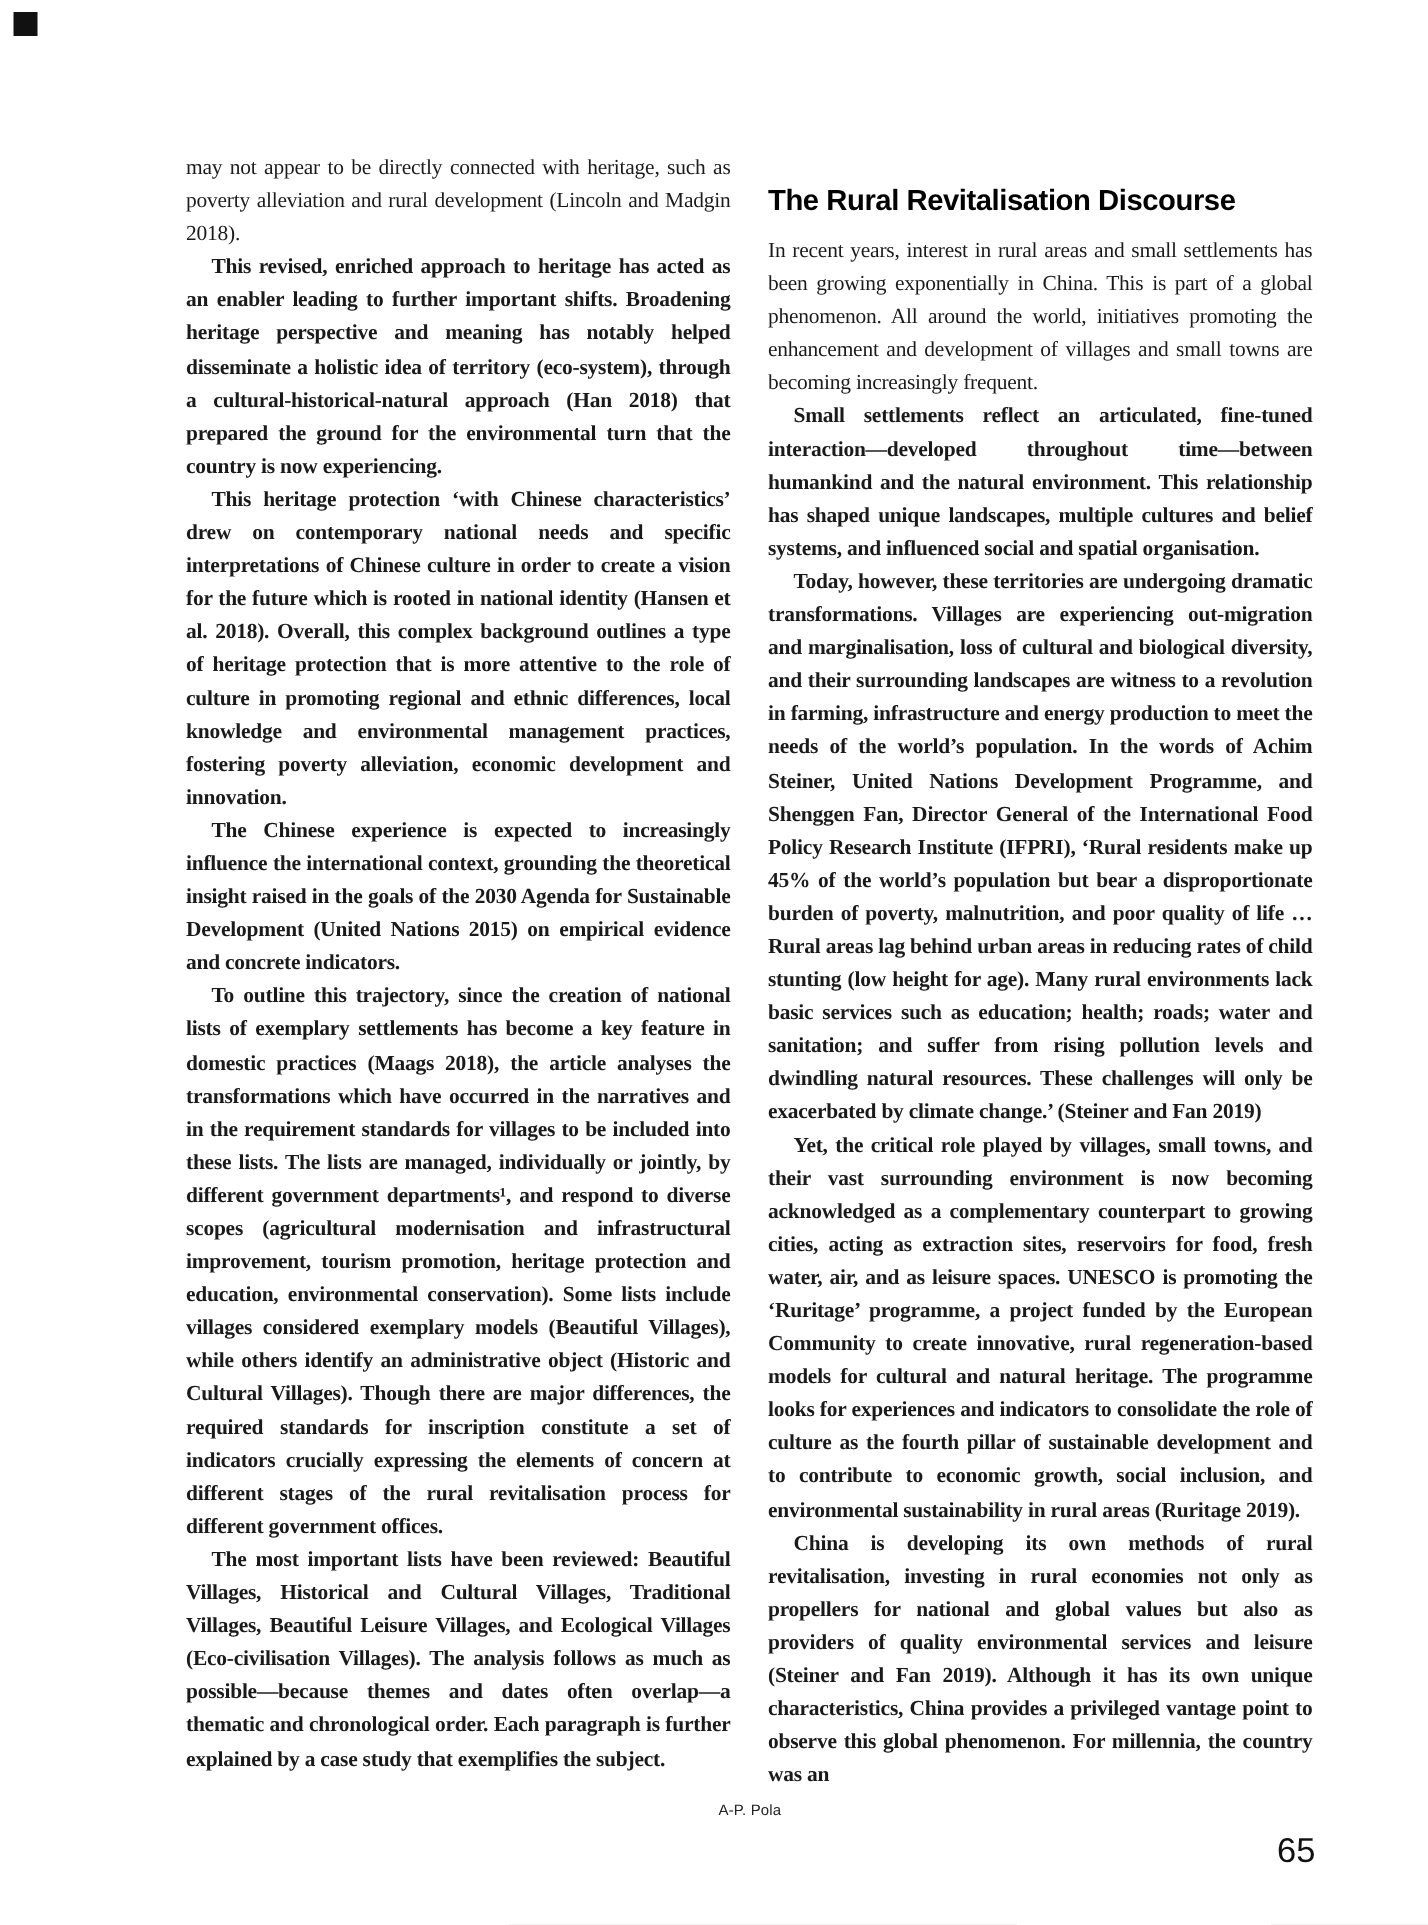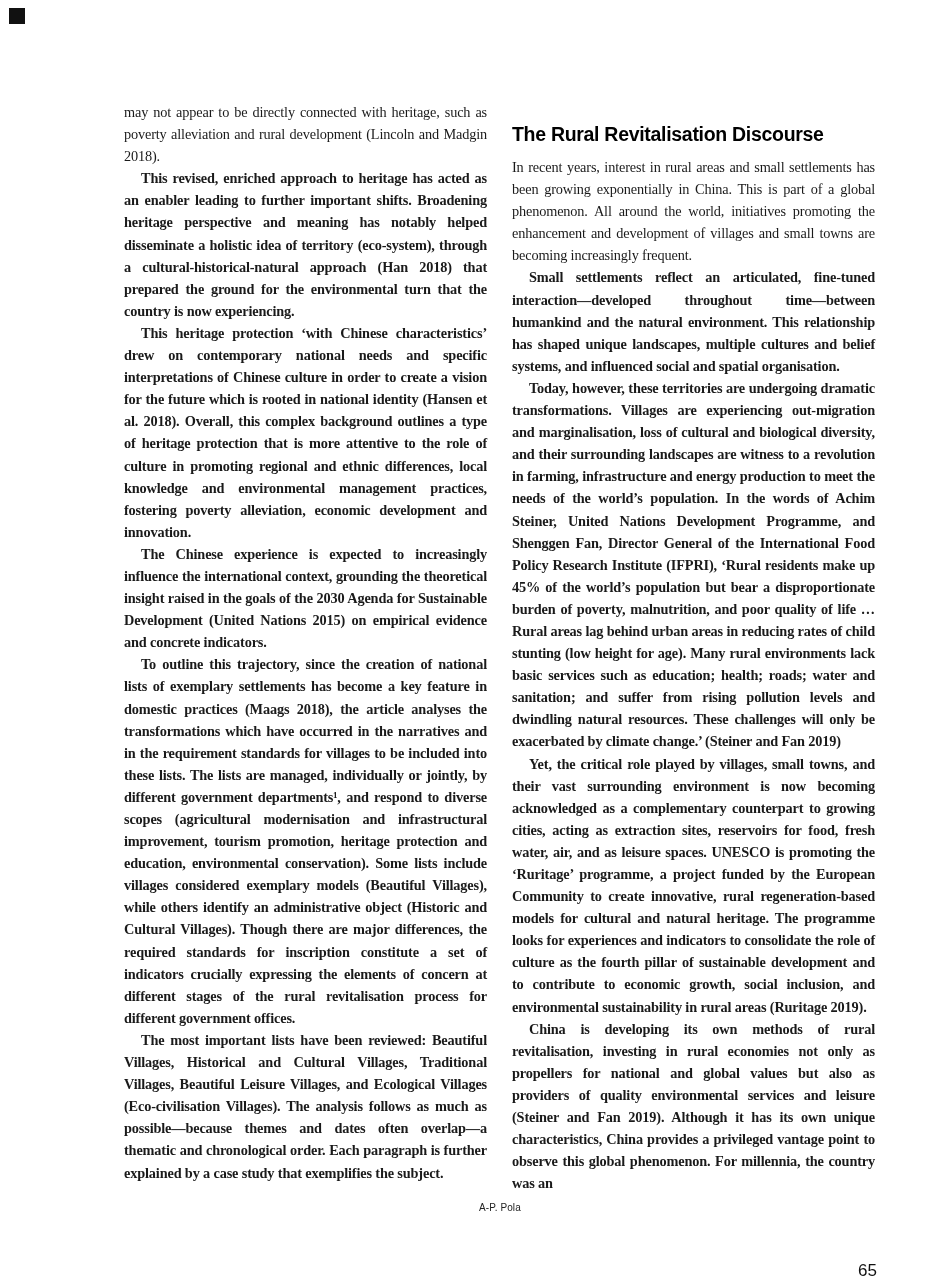--- a/index.html
+++ b/index.html
@@ -49,25 +49,25 @@
     left: 479px;
     top: 1202px;
     font-family: "Liberation Sans", sans-serif;
     font-size: 10px;
     letter-spacing: 0.1px;
     color: #222222;
   }
   .footer-pagenum {
     position: absolute;
     left: 820px;
-    top: 1261px;
+    top: 1220px;
     width: 57px;
     text-align: right;
     font-family: "Liberation Sans", sans-serif;
-    font-size: 17px;
+    font-size: 23px;
     color: #111111;
   }
 </style>
 </head>
 <body>
 
 <div class="page">
 
   <div class="corner-mark"></div>
 

